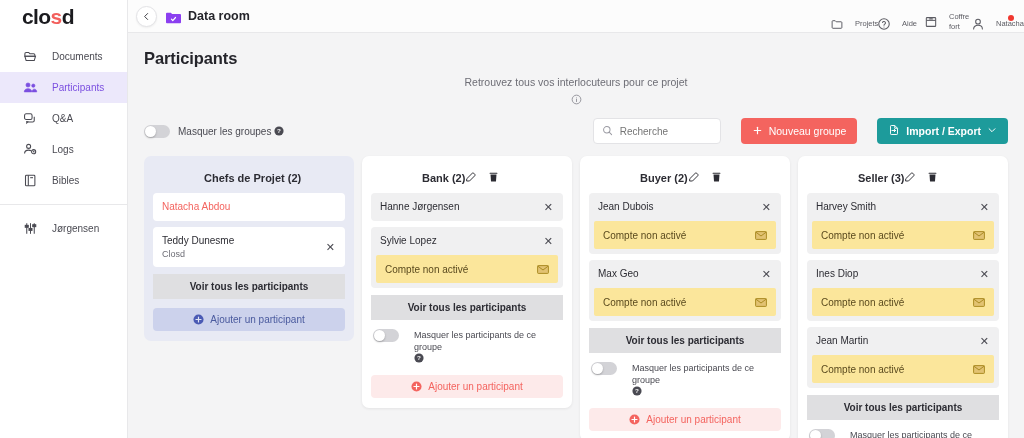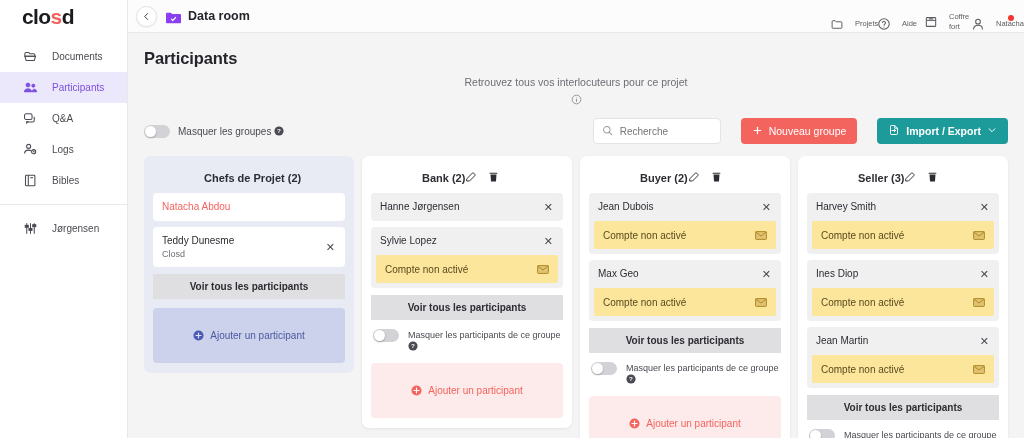--- a/index.html
+++ b/index.html
@@ -134,24 +134,24 @@
     background: #fbe69b; display: flex; align-items: center; justify-content: space-between;
     padding: 5px 9px; margin: 0 5px 5px 5px; border-radius: 2px;
   }
   .badge-txt { font-size: 10px; color: #5a4a1e; }
 
   .view-all {
     background: #dfdfe1; border-radius: 0; text-align: center;
     font-size: 10px; font-weight: 700; color: #2c2c33;
     padding: 7px 0; margin-top: 7px; cursor: pointer;
   }
-  .grp-toggle { display: flex; align-items: flex-start; gap: 9px; margin-top: 9px; padding-left: 2px; }
+  .grp-toggle { display: flex; align-items: flex-start; gap: 15px; margin-top: 9px; padding-left: 2px; }
   .grp-toggle-lbl { font-size: 9px; color: #4a4a52; line-height: 12px; }
   .add-btn {
-    border-radius: 4px; text-align: center; padding: 22px 0; margin-top: 9px;
+    border-radius: 4px; text-align: center; padding: 6px 0; margin-top: 9px;
     font-size: 10px; cursor: pointer; display: flex; align-items: center;
     justify-content: center; gap: 6px;
   }
   .add-coral { background: #fdeaea; color: #f4645f; }
   .add-purple { background: #ccd2ec; color: #4a5a9e; }
   .plus-circ { width: 11px; height: 11px; flex: 0 0 11px; }
 </style>
 </head>
 <body>
 

